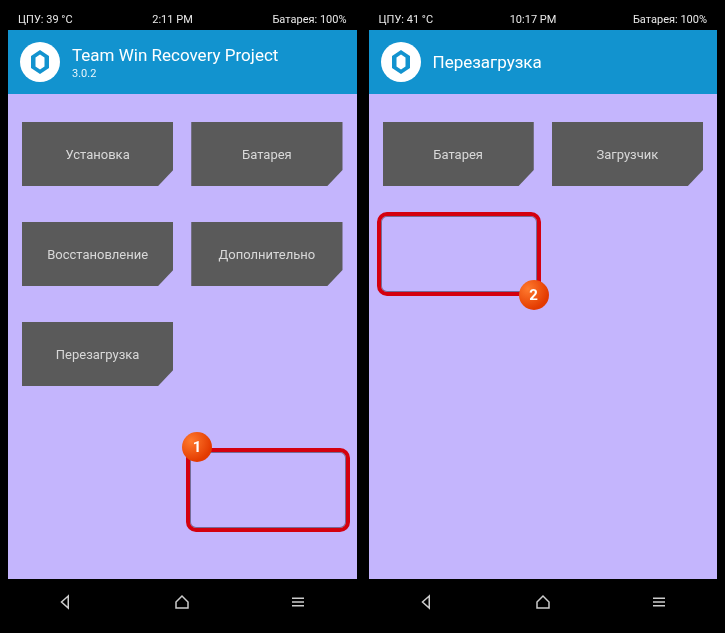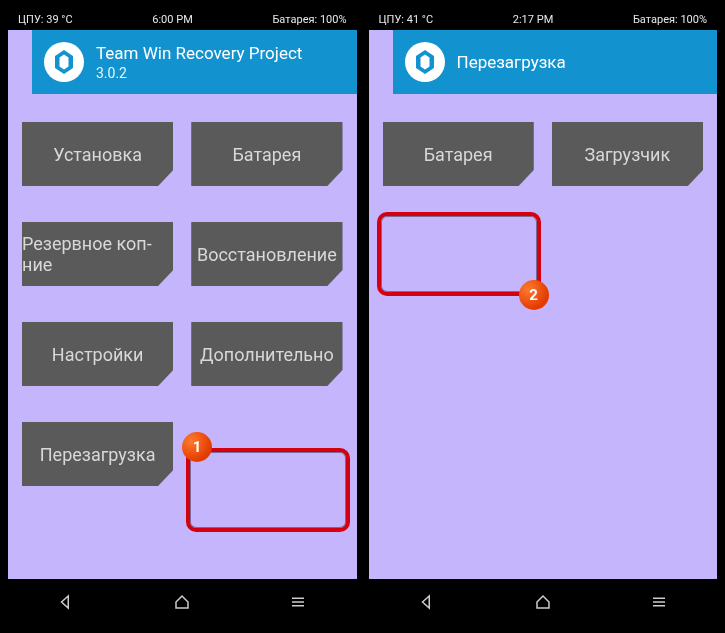--- a/index.html
+++ b/index.html
@@ -30,49 +30,48 @@
     height: 22px;
     align-items: center;
   }
   .header {
     background: #1293cf;
     display: flex;
     align-items: center;
     padding: 8px 12px;
     gap: 12px;
     height: 64px;
-    margin-left: 24px;
   }
   .logo {
     width: 40px;
     height: 40px;
     border-radius: 50%;
     background: #fff;
     display: flex;
     align-items: center;
     justify-content: center;
     flex-shrink: 0;
   }
   .logo svg { width: 30px; height: 30px; }
   .header-text { color: #fff; }
   .header-title { font-size: 17px; font-weight: 400; }
-  .header-sub { font-size: 14px; opacity: .9; margin-top: 2px; }
+  .header-sub { font-size: 11px; opacity: .9; margin-top: 2px; }
   .content {
     flex: 1;
     padding: 28px 14px 10px;
     display: grid;
     grid-template-columns: 1fr 1fr;
     grid-auto-rows: 64px;
     gap: 36px 18px;
     align-content: start;
   }
   .tile {
     background: #5a5a5a;
     color: #d8d8d8;
-    font-size: 18px;
+    font-size: 13px;
     display: flex;
     align-items: center;
     justify-content: center;
     position: relative;
     clip-path: polygon(0 0, 100% 0, 100% 75%, 90% 100%, 0 100%);
     cursor: pointer;
   }
   .navbar {
     height: 46px;
     display: flex;
@@ -110,21 +109,21 @@
     justify-content: center;
     z-index: 6;
   }
 </style>
 </head>
 <body>
 
 <div class="phone">
   <div class="statusbar">
     <span>ЦПУ: 39 °C</span>
-    <span>6:00 PM</span>
+    <span>2:11 PM</span>
     <span>Батарея: 100%</span>
   </div>
   <div class="header">
     <div class="logo">
       <svg viewBox="0 0 40 40">
           <path d="M20 4 L8 12 L8 28 L20 36 L32 28 L32 12 Z M20 10 L26 14 L26 26 L20 30 L14 26 L14 14 Z" fill="#1293cf"></path>
         </svg>
     </div>
     <div class="header-text">
       <div class="header-title">Team Win Recovery Project</div>
@@ -132,27 +131,21 @@
     </div>
   </div>
   <div class="content">
     <div class="tile">
         <span>Установка</span>
       </div>
     <div class="tile">
         <span>Батарея</span>
       </div>
     <div class="tile">
-        <span>Резервное коп-ние</span>
-      </div>
-    <div class="tile">
         <span>Восстановление</span>
-      </div>
-    <div class="tile">
-        <span>Настройки</span>
       </div>
     <div class="tile">
         <span>Дополнительно</span>
       </div>
     <div class="tile">
         <span>Перезагрузка</span>
       </div>
   </div>
   <div class="navbar">
     <div class="navbtn">
@@ -173,21 +166,21 @@
   </div>
   <div class="highlight" style="left:178px; top:440px; width:164px; height:84px;"></div>
   <div class="callout" style="left:174px; top:424px;">
       <span>1</span>
     </div>
 </div>
 
 <div class="phone">
   <div class="statusbar">
     <span>ЦПУ: 41 °C</span>
-    <span>2:17 PM</span>
+    <span>10:17 PM</span>
     <span>Батарея: 100%</span>
   </div>
   <div class="header">
     <div class="logo">
       <svg viewBox="0 0 40 40">
           <path d="M20 4 L8 12 L8 28 L20 36 L32 28 L32 12 Z M20 10 L26 14 L26 26 L20 30 L14 26 L14 14 Z" fill="#1293cf"></path>
         </svg>
     </div>
     <div class="header-text">
       <div class="header-title">Перезагрузка</div>

